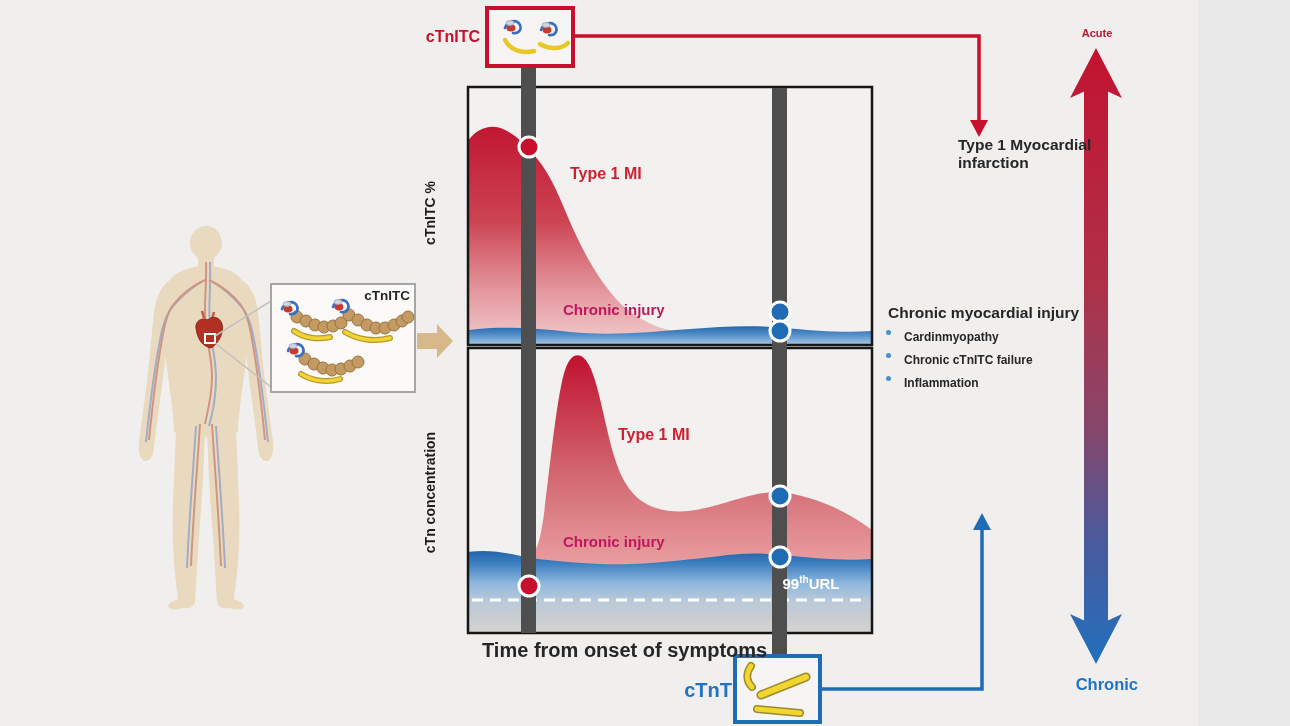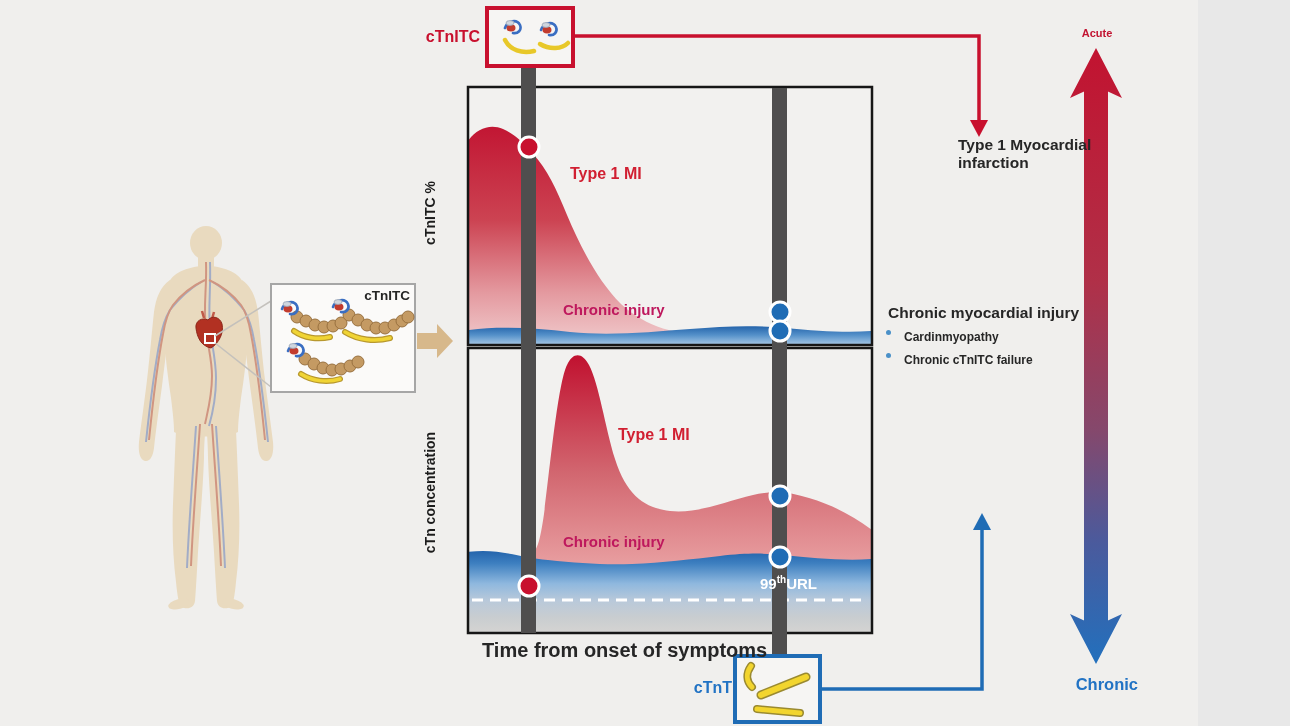--- a/index.html
+++ b/index.html
@@ -227,21 +227,21 @@
 <div class="lbl red-label" style="left:414px;top:28px;width:66px;text-align:right;font-size:16px;">cTnITC</div>
 
 <div class="lbl ink" style="left:348px;top:288px;width:62px;text-align:right;font-size:13.5px;">cTnITC</div>
 
 <div class="lbl" style="left:570px;top:165px;font-size:16px;color:#d11f31;">Type 1 MI</div>
 <div class="lbl sky" style="left:563px;top:301px;font-size:15px;">Chronic injury</div>
 
 <div class="lbl" style="left:618px;top:426px;font-size:16px;color:#d11f31;">Type 1 MI</div>
 <div class="lbl sky" style="left:563px;top:533px;font-size:15px;">Chronic injury</div>
 
-<div class="lbl white" style="left:760px;top:574px;width:102px;text-align:left;font-size:15px;"><span>99</span><sup class="th">th</sup><span>URL</span></div>
+<div class="lbl white" style="left:760px;top:574px;width:102px;text-align:center;font-size:15px;"><span>99</span><sup class="th">th</sup><span>URL</span></div>
 
 <div class="lbl ink" style="left:482px;top:639px;font-size:20px;">Time from onset of symptoms</div>
 
 <div class="ylab" style="left:442px;top:238px;width:90px;height:20px;">cTnITC %</div>
 <div class="ylab" style="left:442px;top:557px;width:169px;height:20px;">cTn concentration</div>
 
 <div class="lbl red-big" style="left:1060px;top:27px;width:74px;text-align:center;font-size:11px;">Acute</div>
 <div class="lbl blue-label" style="left:1056px;top:675px;width:82px;text-align:right;font-size:16.5px;">Chronic</div>
 
 <div class="lbl ink wrap" style="left:958px;top:136px;width:150px;font-size:15.5px;line-height:1.18;">Type 1 Myocardial infarction</div>
@@ -250,17 +250,21 @@
 
 <div class="bullet-list">
   <div class="bullet-item">
     <span class="dot"></span>
     <span>Cardinmyopathy</span>
   </div>
   <div class="bullet-item">
     <span class="dot"></span>
     <span>Chronic cTnITC failure</span>
   </div>
+  <div class="bullet-item">
+    <span class="dot"></span>
+    <span>Inflammation</span>
+  </div>
 </div>
 
-<div class="lbl blue-label" style="left:684px;top:679px;width:48px;text-align:right;font-size:16px;">cTnT</div>
+<div class="lbl blue-label" style="left:684px;top:679px;width:48px;text-align:right;font-size:20px;">cTnT</div>
 
 </div>
 
 </body></html>

